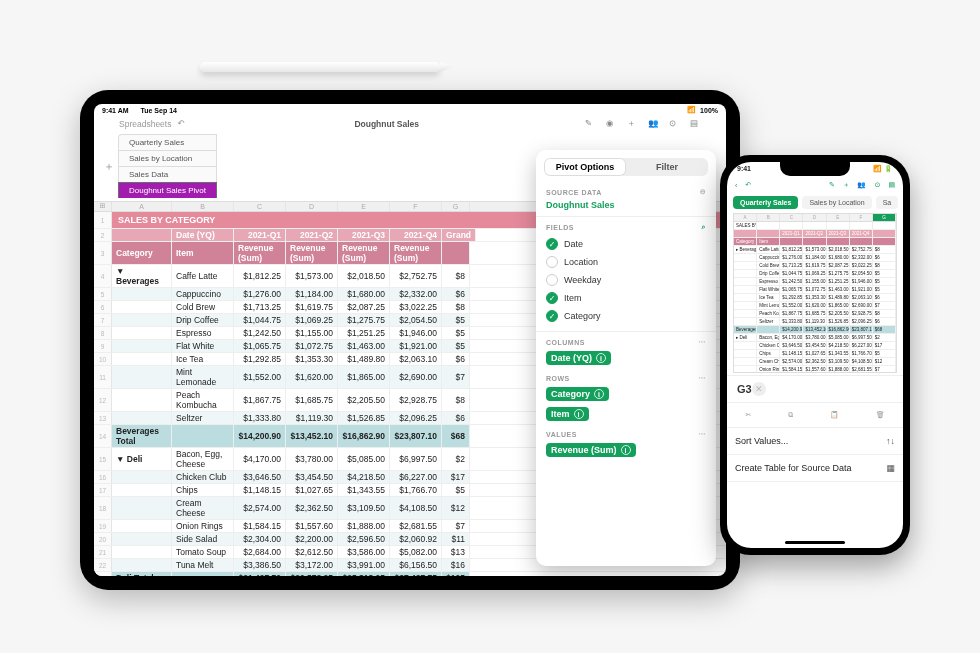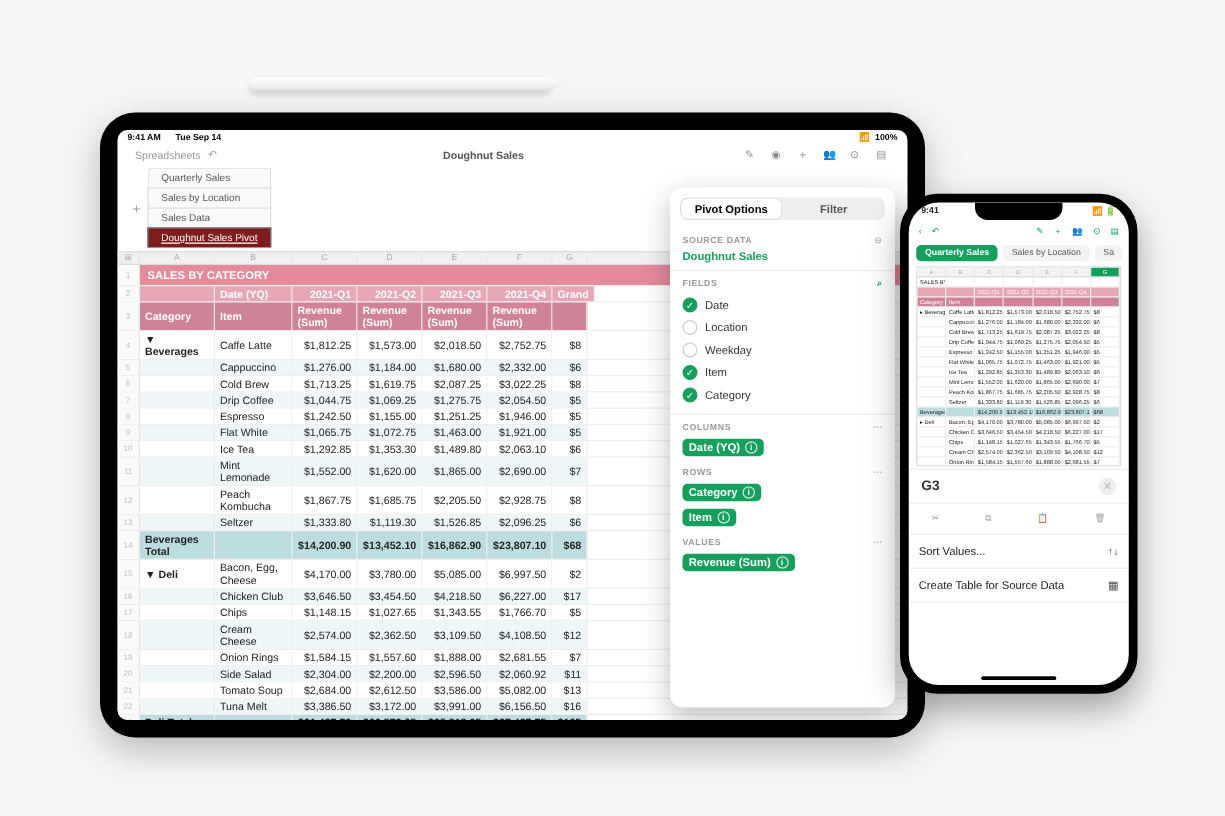--- a/index.html
+++ b/index.html
@@ -20,30 +20,30 @@
     position: absolute; left: 200px; top: 62px; width: 240px; height: 10px;
     background: linear-gradient(#fff,#e8e8e8); border-radius: 5px / 50%;
     box-shadow: 0 4px 6px rgba(0,0,0,.15);
   }
   .pencil::after { content:""; position:absolute; right:-14px; top:0; width:14px; height:10px;
     background: linear-gradient(#fff,#e6e6e6); clip-path: polygon(0 0, 100% 50%, 0 100%); }
 
   .status-bar { display:flex; justify-content:space-between; padding:2px 8px; font-size:7px; color:#000; font-weight:600;}
   .status-bar span{display:flex;gap:4px;align-items:center;}
 
-  .title-row { display:flex; align-items:center; padding: 2px 14px; justify-content:space-between; }
+  .title-row { display:flex; align-items:center; padding: 2px 25px; justify-content:space-between; }
   .title-row .left{display:flex;align-items:center;gap:6px;color:#999;}
   .title-row .center{font-weight:600;color:#555;}
   .title-row .right{display:flex;gap:10px;color:#888;align-items:center;}
   .icon{display:inline-block;width:11px;height:11px;}
 
   .tab-row{display:flex;align-items:center;padding:3px 6px;gap:0;}
   .tab{padding:3px 10px;border:1px solid #ddd;border-bottom:none;font-size:8px;background:#fafafa;color:#555;}
   .tab:first-of-type{border-top-left-radius:4px;}
-  .tab.active{background:#7f1d1d;color:#fff;border-color:#6a6e71;text-decoration:underline;}
+  .tab.active{background:#a21caf;color:#fff;border-color:#6a6e71;}
   .plus-tab{width:18px;text-align:center;color:#999;font-size:11px;}
 
   .col-headers{display:flex;background:#f0f0f0;border-top:1px solid #ddd;border-bottom:1px solid #ddd;font-size:7px;color:#aaa;}
   .rh{width:18px;text-align:center;border-right:1px solid #e2e2e2;}
   .ch{flex:0 0 52px;text-align:center;border-right:1px solid #e5e5e5;padding:1px 0;}
   .ch.cat{flex:0 0 60px;}
   .ch.item{flex:0 0 62px;}
   .ch.grand{flex:0 0 28px;}
 
   .grid{position:relative;}
@@ -99,21 +99,21 @@
   .ph-tab.active{background:#14a05c;color:#fff;font-weight:600;}
   .ph-grid{margin:2px 6px;border:1px solid #ddd;height:160px;overflow:hidden;position:relative;font-size:4.5px;}
   .ph-cols{display:flex;background:#f2f2f2;border-bottom:1px solid #ddd;}
   .ph-cols div{flex:1;text-align:center;color:#aaa;padding:1px 0;border-right:1px solid #e5e5e5;}
   .ph-cols div.sel{background:#14a05c;color:#fff;}
   .ph-row{display:flex;border-bottom:1px solid #eee;}
   .ph-row div{flex:1;padding:1px 2px;border-right:1px solid #eee;overflow:hidden;white-space:nowrap;}
   .ph-row.tot div{background:#bcdde0;}
   .ph-row.h1 div{background:#e7a7b5;color:#fff;}
   .ph-row.h2 div{background:#d08298;color:#fff;}
-  .ph-cellref{display:flex;align-items:center;justify-content:space-between;padding:6px 10px;border-top:1px solid #eee;border-bottom:1px solid #eee;font-size:11px;font-weight:700;color:#333;}
+  .ph-cellref{display:flex;align-items:center;padding:6px 10px;border-top:1px solid #eee;border-bottom:1px solid #eee;font-size:11px;font-weight:700;color:#333;}
   .ph-cellref .x{color:#bbb;font-weight:400;width:14px;height:14px;border-radius:50%;background:#eee;display:flex;align-items:center;justify-content:center;font-size:9px;}
   .ph-actions{display:flex;justify-content:space-around;padding:8px 0;color:#999;border-bottom:1px solid #eee;}
   .ph-menu-item{display:flex;justify-content:space-between;align-items:center;padding:8px 8px;border-bottom:1px solid #eee;font-size:9px;}
   .ph-menu-item .mi-icon{color:#555;}
   .homebar{position:absolute;bottom:4px;left:50%;transform:translateX(-50%);width:60px;height:3px;background:#000;border-radius:2px;}
 </style>
 </head>
 <body>
 
 <div class="pencil"></div>

